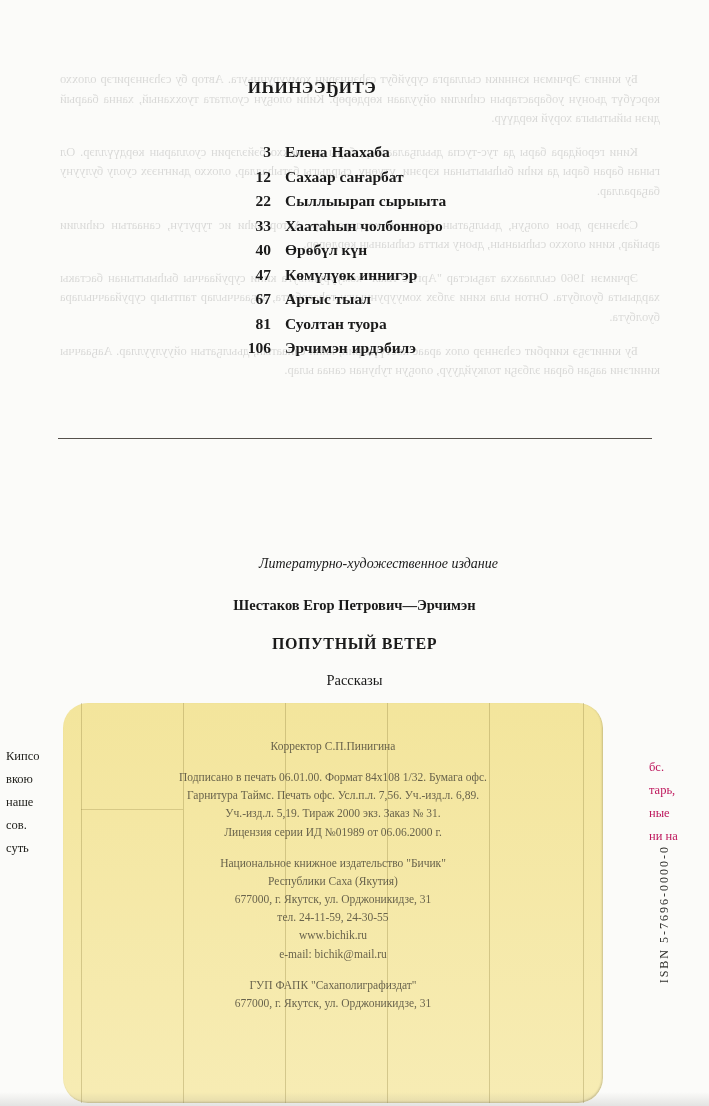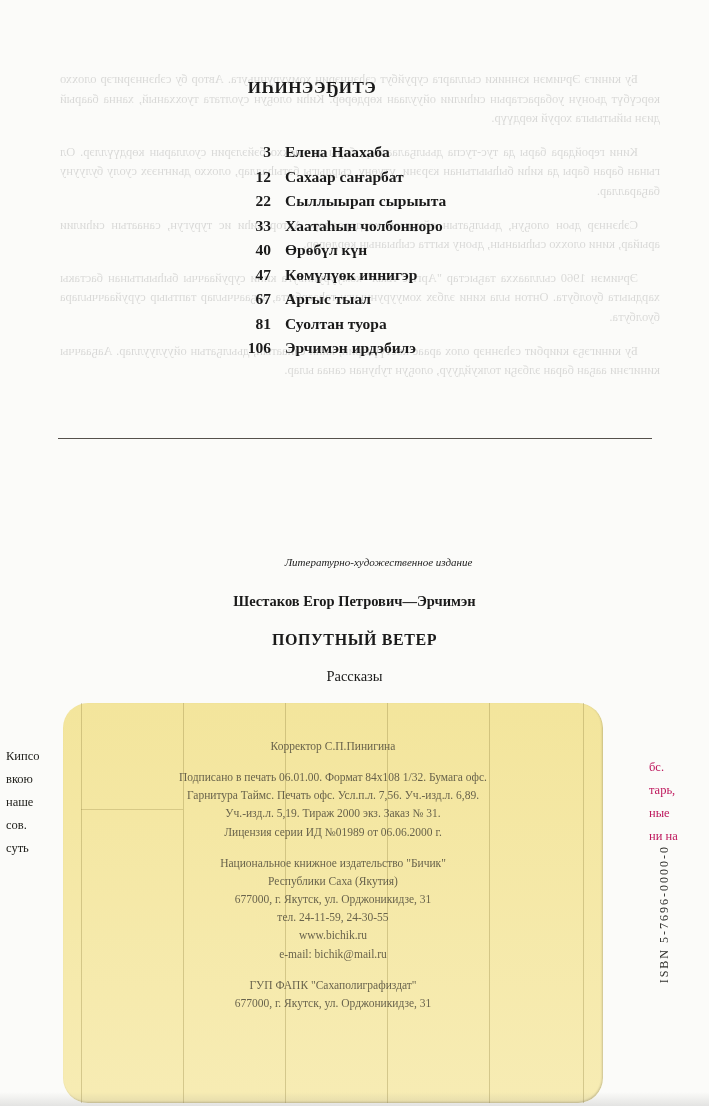--- a/index.html
+++ b/index.html
@@ -94,21 +94,21 @@
   .imprint {
     position: absolute;
     left: 0;
     top: 555px;
     width: 709px;
     text-align: center;
     line-height: 1.35;
   }
   .imprint .kind {
     font-style: italic;
-    font-size: 11px;
+    font-size: 14px;
     margin-bottom: 22px;
     margin-left: 48px;
   }
   .imprint .author {
     font-weight: bold;
     font-size: 14.5px;
     margin-bottom: 18px;
   }
   .imprint .booktitle {
     font-weight: bold;

